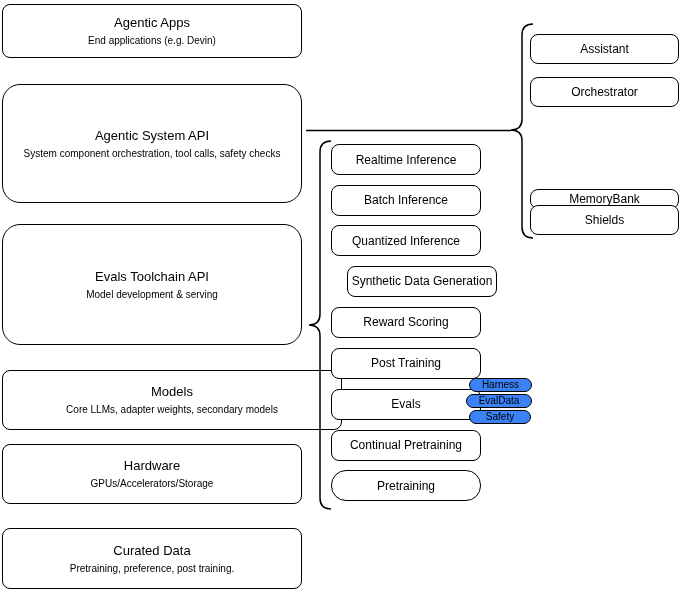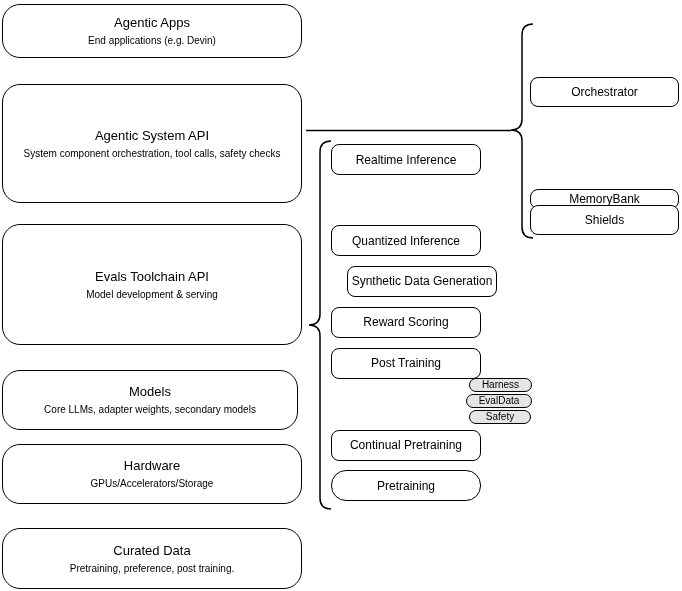--- a/index.html
+++ b/index.html
@@ -20,21 +20,21 @@
     box-sizing: border-box;
     border: 1.5px solid #000000;
     background: #ffffff;
     display: flex;
     flex-direction: column;
     align-items: center;
     justify-content: center;
     text-align: center;
     color: #000000;
   }
-  .stack-node { border-radius: 18px; }
+  .stack-node { border-radius: 8px; }
   .stack-node.big { border-radius: 18px; }
   .stack-node .title {
     font-size: 13px;
     line-height: 16px;
   }
   .stack-node .subtitle {
     font-size: 10px;
     line-height: 13px;
     margin-top: 3px;
   }
@@ -42,21 +42,21 @@
     border-radius: 8px;
     font-size: 12px;
     line-height: 14px;
     padding: 0 2px;
   }
   .pill {
     position: absolute;
     box-sizing: border-box;
     border: 1.5px solid #000000;
     border-radius: 8px;
-    background: #e5e5e5;
+    background: #3b82f6;
     display: flex;
     align-items: center;
     justify-content: center;
     font-size: 10px;
     color: #000000;
     z-index: 3;
   }
   .comp-node { z-index: 2; }
   #connector-layer {
     position: absolute;
@@ -84,44 +84,47 @@
   <div class="node stack-node big" style="left:2px; top:84px; width:300px; height:119px;">
     <div class="title">Agentic System API</div>
     <div class="subtitle">System component orchestration, tool calls, safety checks</div>
   </div>
 
   <div class="node stack-node big" style="left:2px; top:224px; width:300px; height:121px;">
     <div class="title">Evals Toolchain API</div>
     <div class="subtitle">Model development &amp; serving</div>
   </div>
 
-  <div class="node stack-node" style="left:2px; top:370px; width:296px; height:60px;">
+  <div class="node stack-node" style="left:2px; top:370px; width:340px; height:60px;">
     <div class="title">Models</div>
     <div class="subtitle">Core LLMs, adapter weights, secondary models</div>
   </div>
 
   <div class="node stack-node" style="left:2px; top:444px; width:300px; height:60px;">
     <div class="title">Hardware</div>
     <div class="subtitle">GPUs/Accelerators/Storage</div>
   </div>
 
   <div class="node stack-node" style="left:2px; top:528px; width:300px; height:61px;">
     <div class="title">Curated Data</div>
     <div class="subtitle">Pretraining, preference, post training.</div>
   </div>
 
   <div class="node comp-node" style="left:331px; top:144px;   width:150px; height:31px;">Realtime Inference</div>
+  <div class="node comp-node" style="left:331px; top:184.5px; width:150px; height:31px;">Batch Inference</div>
   <div class="node comp-node" style="left:331px; top:225px;   width:150px; height:31px;">Quantized Inference</div>
   <div class="node comp-node" style="left:331px; top:265.5px; width:150px; height:31px;margin-left:16px;">Synthetic Data Generation</div>
   <div class="node comp-node" style="left:331px; top:306.5px; width:150px; height:31px;">Reward Scoring</div>
   <div class="node comp-node" style="left:331px; top:347.5px; width:150px; height:31px;">Post Training</div>
+  <div class="node comp-node" style="left:331px; top:388.5px; width:150px; height:31px;">Evals</div>
   <div class="node comp-node" style="left:331px; top:429.5px; width:150px; height:31px;">Continual Pretraining</div>
   <div class="node comp-node" style="left:331px; top:470px;   width:150px; height:31px;border-radius:15px;">Pretraining</div>
 
   <div class="pill" style="left:469px; top:377.5px; width:63px; height:14px;">Harness</div>
   <div class="pill" style="left:466px; top:393.5px; width:66px; height:14px;">EvalData</div>
   <div class="pill" style="left:469px; top:409.5px; width:62px; height:14px;">Safety</div>
 
+  <div class="node comp-node" style="left:530px; top:34px;  width:149px; height:30px;">Assistant</div>
   <div class="node comp-node" style="left:530px; top:77px;  width:149px; height:30px;">Orchestrator</div>
   <div class="node comp-node" style="left:530px; top:162px; width:149px; height:20px;margin-top:27px;">MemoryBank</div>
   <div class="node comp-node" style="left:530px; top:205px; width:149px; height:30px;">Shields</div>
 
 </div>
 
 </body></html>

